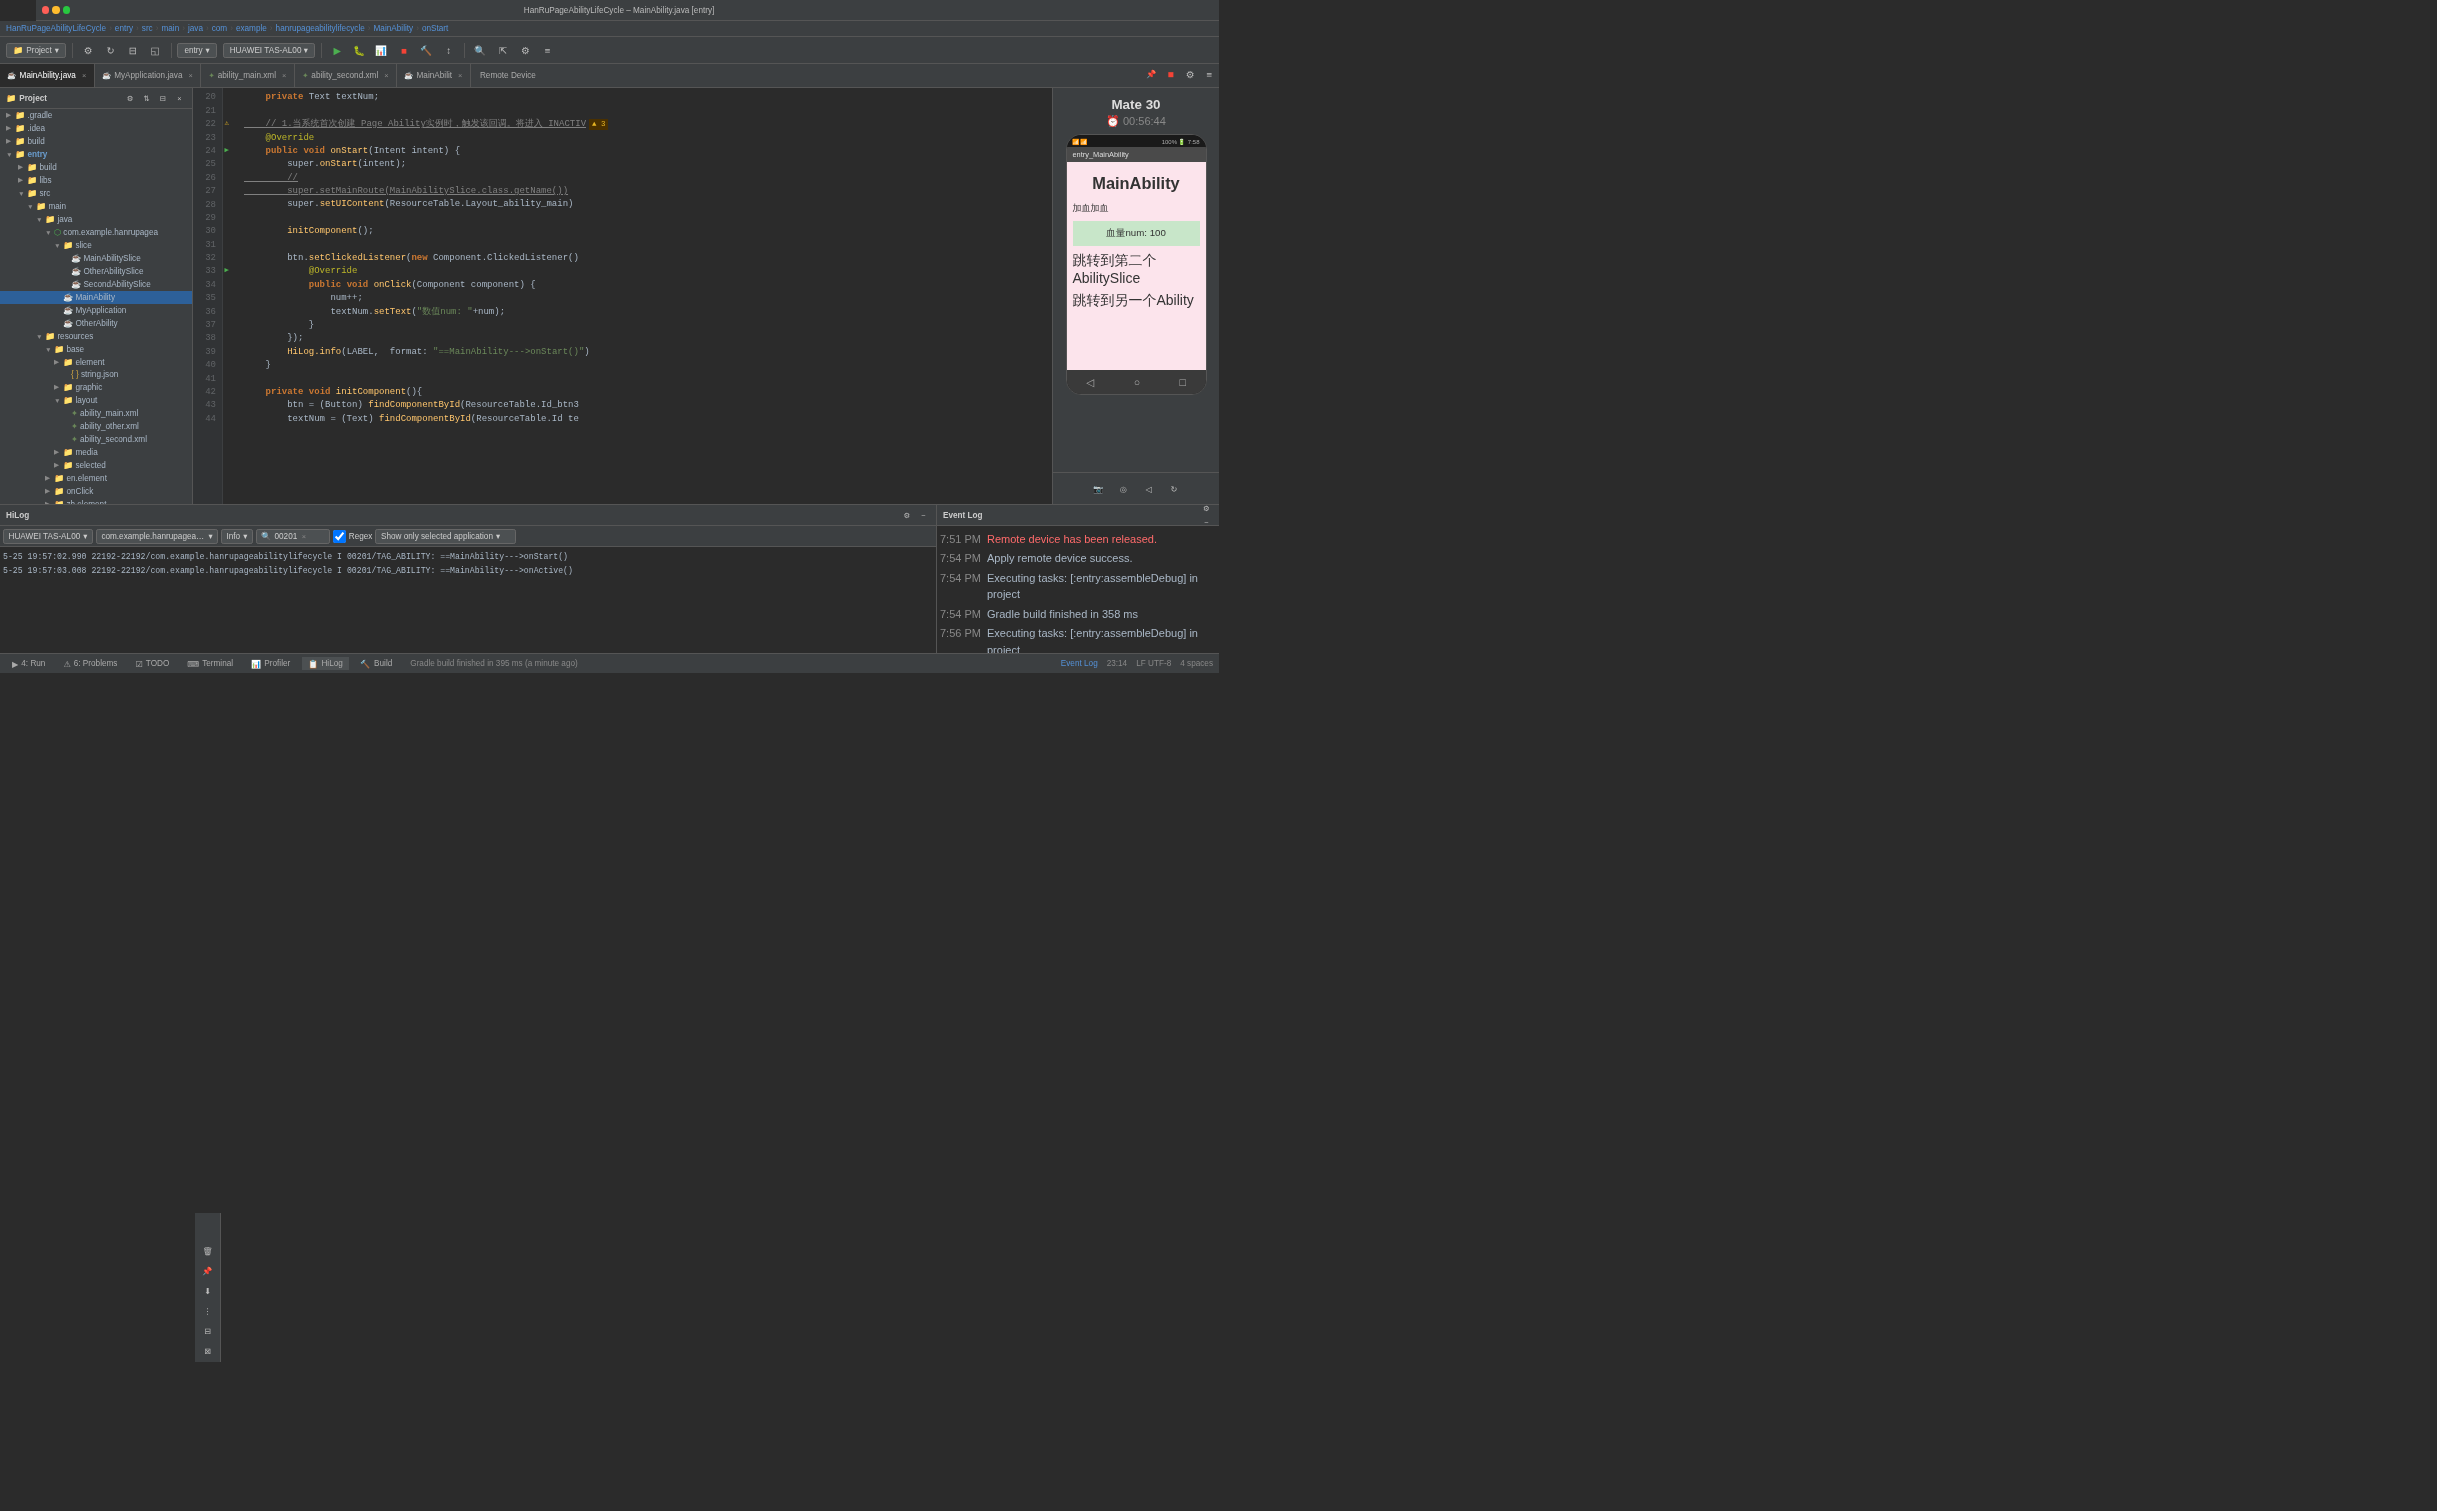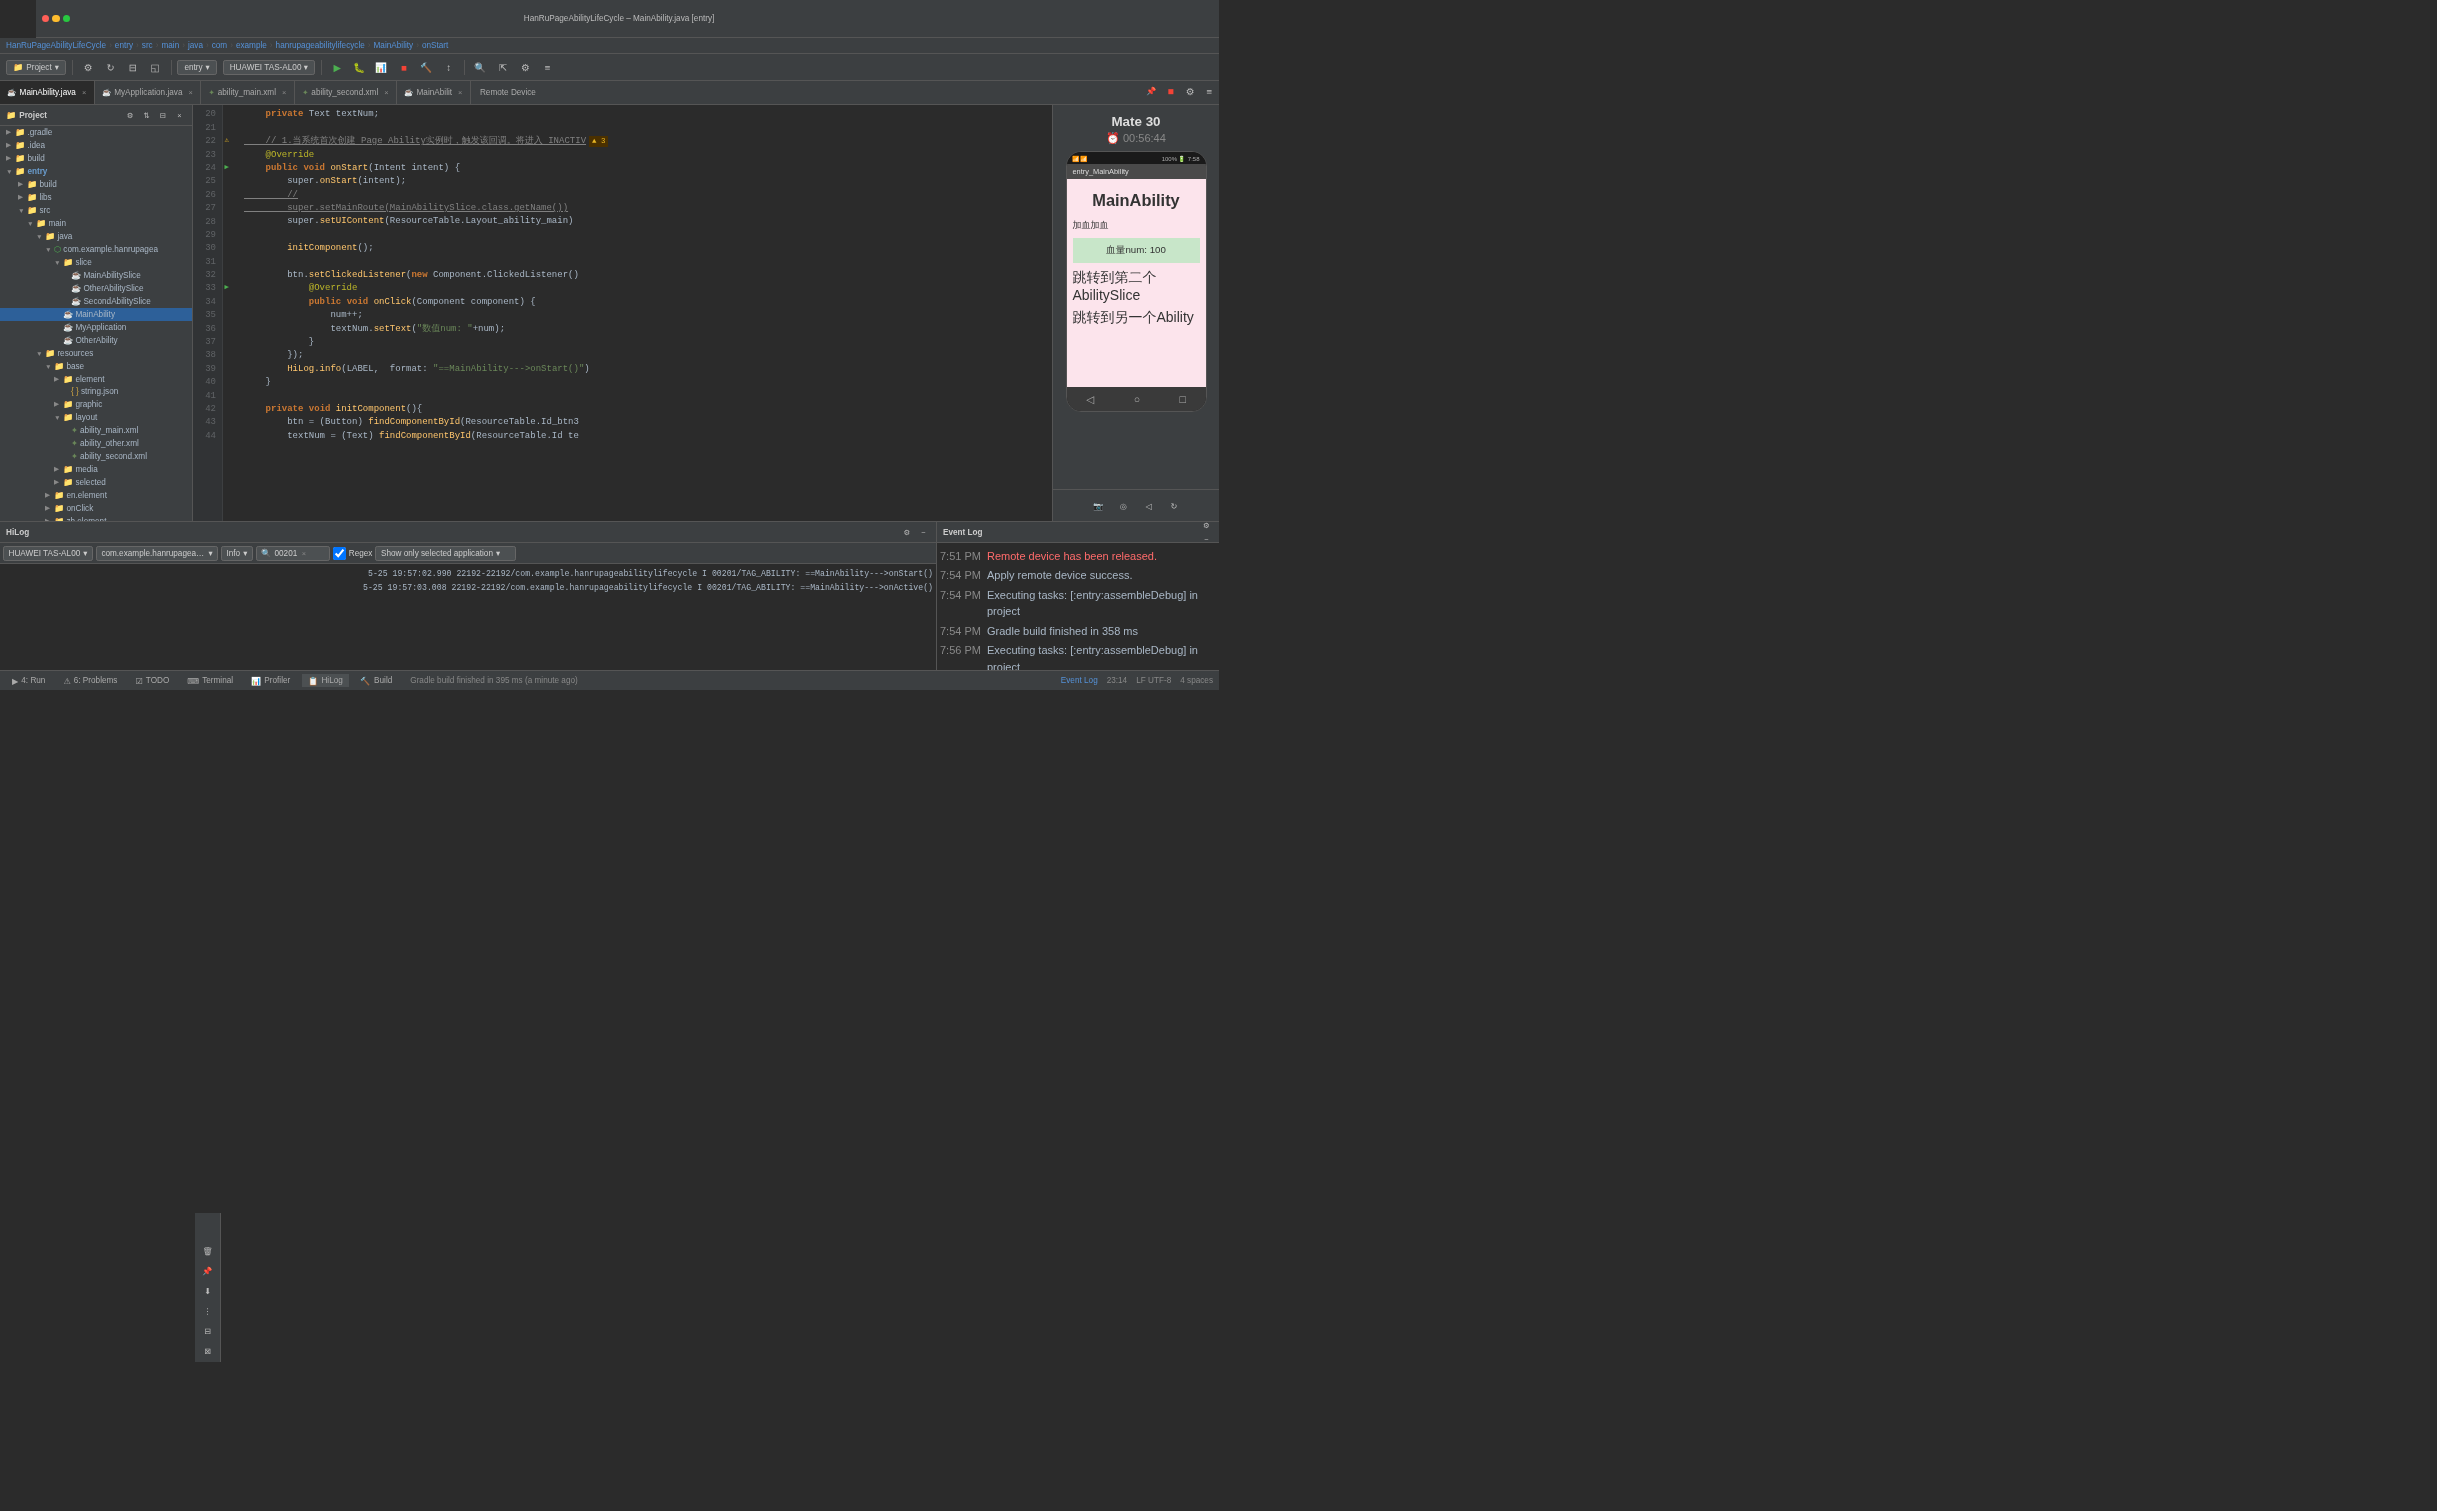--- a/index.html
+++ b/index.html
@@ -8,21 +8,21 @@
       background: #2b2b2b;
       width: 1219px;
       height: 756px;
       overflow: hidden;
       font-size: 9px;
       color: #a9b7c6;
     }
 
     
     .titlebar {
-      height: 38px;
+      height: 21px;
       background: #3c3f41;
       display: flex;
       align-items: center;
       padding: 0 6px;
       border-bottom: 0.7px solid #555;
       justify-content: space-between;
       margin-left: 36px;
     }
     .titlebar-center {
       font-size: 8.2px;
@@ -330,21 +330,20 @@
       gap: 3px;
       border-bottom: 0.7px solid #555;
     }
     .hilog-content {
       flex: 1;
       overflow: auto;
       padding: 3px;
       font-family: 'Consolas', 'Courier New', monospace;
       font-size: 8.2px;
       color: #a9b7c6;
-      text-align: right;
     }
     .hilog-row {
       white-space: nowrap;
       line-height: 1.6;
     }
     .event-log-panel {
       width: 282px;
       background: #2b2b2b;
       display: flex;
       flex-direction: column;

